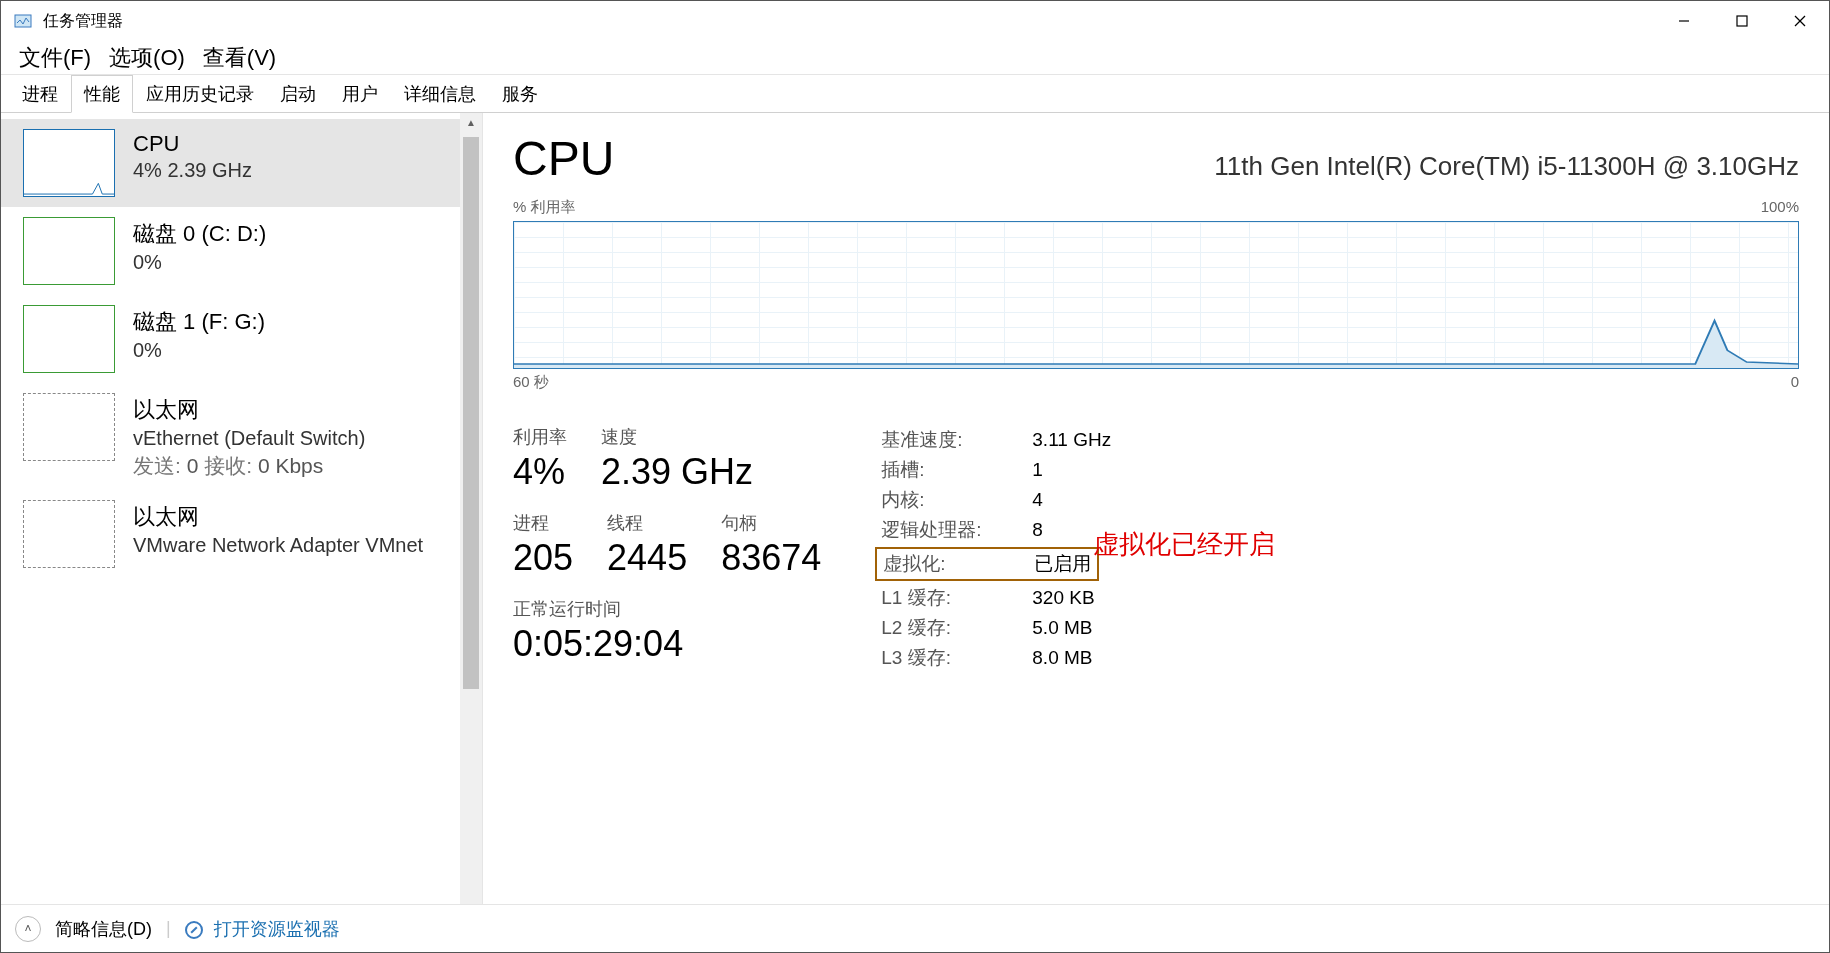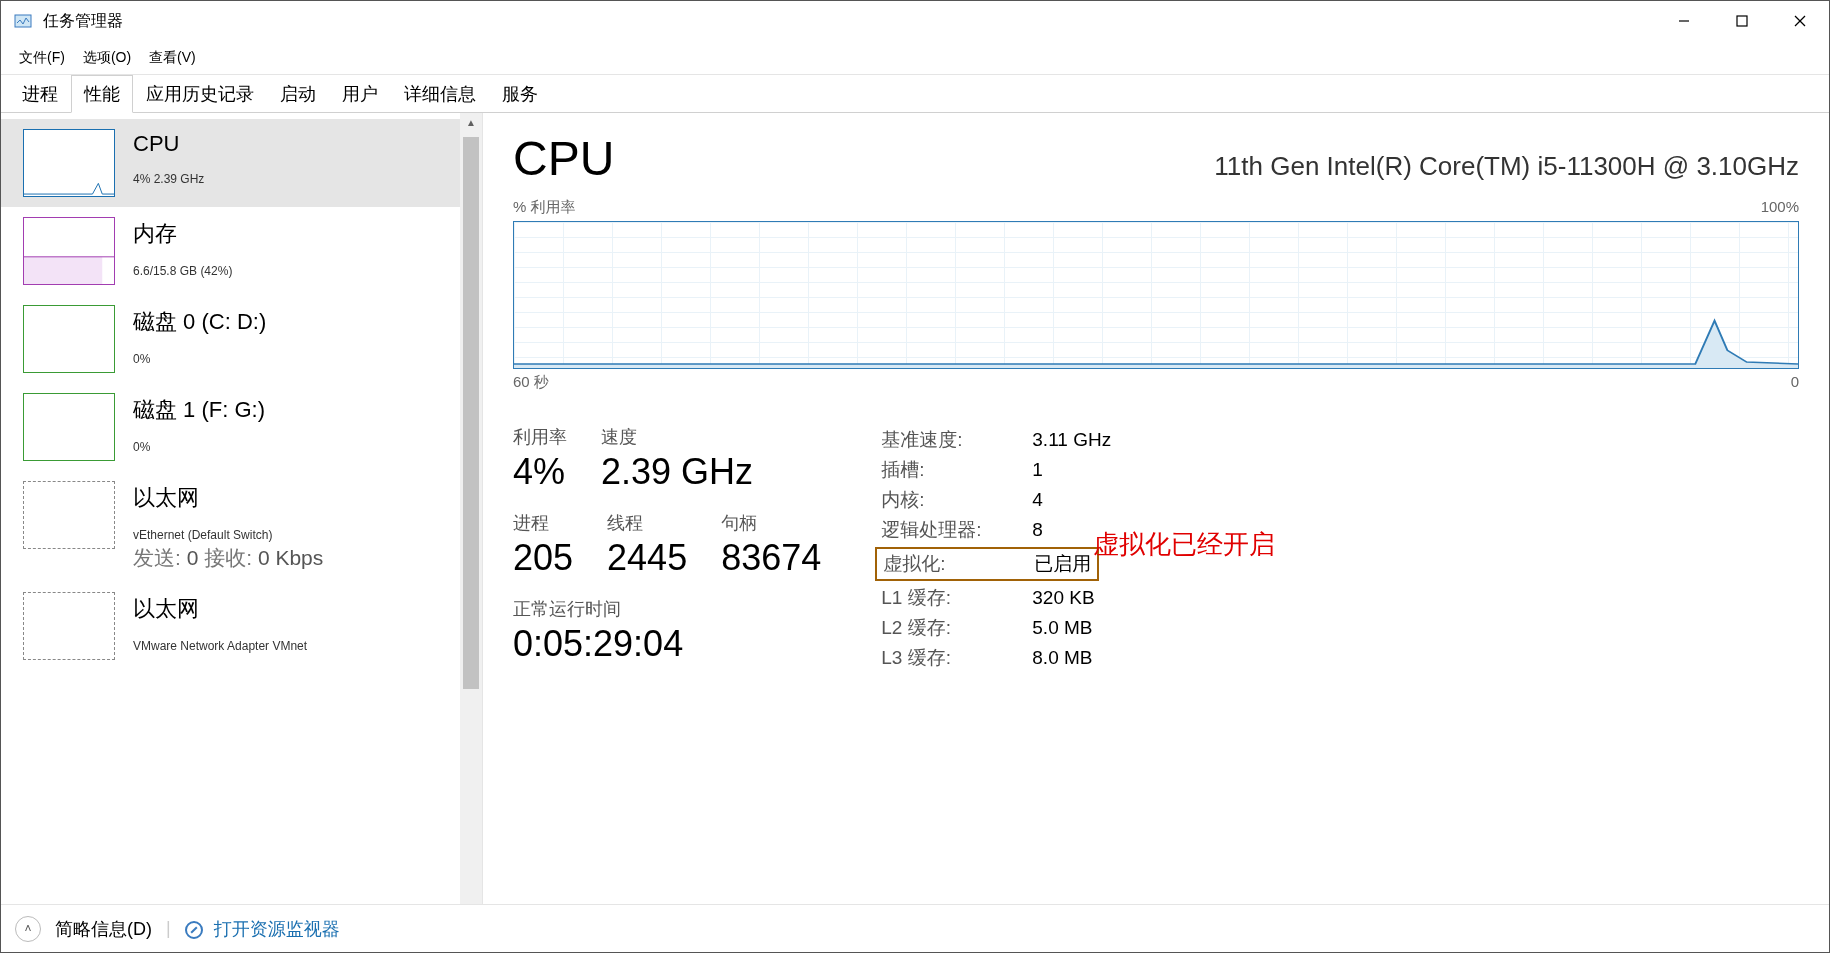--- a/index.html
+++ b/index.html
@@ -8,21 +8,21 @@
 
 
 .titlebar { height: 40px; display: flex; align-items: center; padding-left: 12px; }
 .titlebar-icon { width: 20px; height: 20px; margin-right: 10px; }
 .titlebar-text { font-size: 16px; flex: 1; }
 .titlebar-controls { display: flex; height: 100%; }
 .tb-btn { width: 58px; height: 100%; display: flex; align-items: center; justify-content: center; cursor: pointer; }
 .tb-btn svg { stroke: #000; stroke-width: 1.2; fill: none; }
 
 
-.menubar { height: 34px; display: flex; align-items: center; padding-left: 12px; gap: 6px; font-size: 14px; border-bottom: 1px solid #e5e5e5; }
+.menubar { height: 34px; display: flex; align-items: center; padding-left: 12px; gap: 6px; font-size: 22px; border-bottom: 1px solid #e5e5e5; }
 .menu-item { padding: 4px 6px; cursor: pointer; }
 
 
 .tabs { height: 38px; display: flex; align-items: flex-end; padding-left: 8px; border-bottom: 1px solid #d0d0d0; font-size: 18px; background: #fff; }
 .tab { padding: 6px 12px; cursor: pointer; border: 1px solid transparent; position: relative; top: 1px; }
 .tab.active { border: 1px solid #d0d0d0; border-bottom: 1px solid #fff; background: #fff; }
 
 
 .content { flex: 1; display: flex; min-height: 0; }
 
@@ -37,21 +37,21 @@
 .side-item { display: flex; align-items: flex-start; padding: 10px 8px 10px 22px; cursor: pointer; gap: 18px; }
 .side-item.selected { background: #e5e5e5; }
 .thumb { width: 92px; height: 68px; border: 1px solid; flex-shrink: 0; position: relative; background: #fff; }
 .thumb-cpu { border-color: #1a6fb0; }
 .thumb-mem { border-color: #a23db1; }
 .thumb-disk { border-color: #3a9b35; }
 .thumb-eth { border-color: #888; border-style: dashed; }
 .thumb svg { position: absolute; bottom: 0; left: 0; width: 100%; height: 100%; }
 .side-text { padding-top: 2px; }
 .side-title { font-size: 22px; color: #000; }
-.side-sub { font-size: 12px; color: #333; margin-top: 15px; }
+.side-sub { font-size: 20px; color: #333; margin-top: 2px; }
 .side-sub2 { font-size: 21px; color: #555; margin-top: 2px; }
 .side-sub2 .lbl { color: #777; }
 
 
 .main { flex: 1; padding: 18px 30px 0 30px; position: relative; display: flex; flex-direction: column; min-width: 0; }
 .main-header { display: flex; align-items: baseline; justify-content: space-between; }
 .main-title { font-size: 48px; font-weight: 400; }
 .main-model { font-size: 26px; color: #333; }
 
 .chart-labels { display: flex; justify-content: space-between; font-size: 15px; color: #666; margin-top: 12px; }
@@ -142,32 +142,20 @@
             <svg viewBox="0 0 92 68" preserveAspectRatio="none">
                 <path d="M0 66 L70 66 L76 55 L80 66 L92 66" stroke="#1a6fb0" fill="none" stroke-width="1"></path>
               </svg>
           </div>
           <div class="side-text">
             <div class="side-title">CPU</div>
             <div class="side-sub">4%  2.39 GHz</div>
           </div>
         </div>
 
-        <div class="side-item">
-          <div class="thumb thumb-mem">
-            <svg viewBox="0 0 92 68" preserveAspectRatio="none">
-                <path d="M0 40 L80 40 L80 68 L0 68 Z" fill="#f3e3f7" stroke="none"></path>
-                <path d="M0 40 L92 40" stroke="#a23db1" fill="none"></path>
-              </svg>
-          </div>
-          <div class="side-text">
-            <div class="side-title">内存</div>
-            <div class="side-sub">6.6/15.8 GB (42%)</div>
-          </div>
-        </div>
 
         <div class="side-item">
           <div class="thumb thumb-disk"></div>
           <div class="side-text">
             <div class="side-title">磁盘 0 (C: D:)</div>
             <div class="side-sub">0%</div>
           </div>
         </div>
 
         <div class="side-item">

